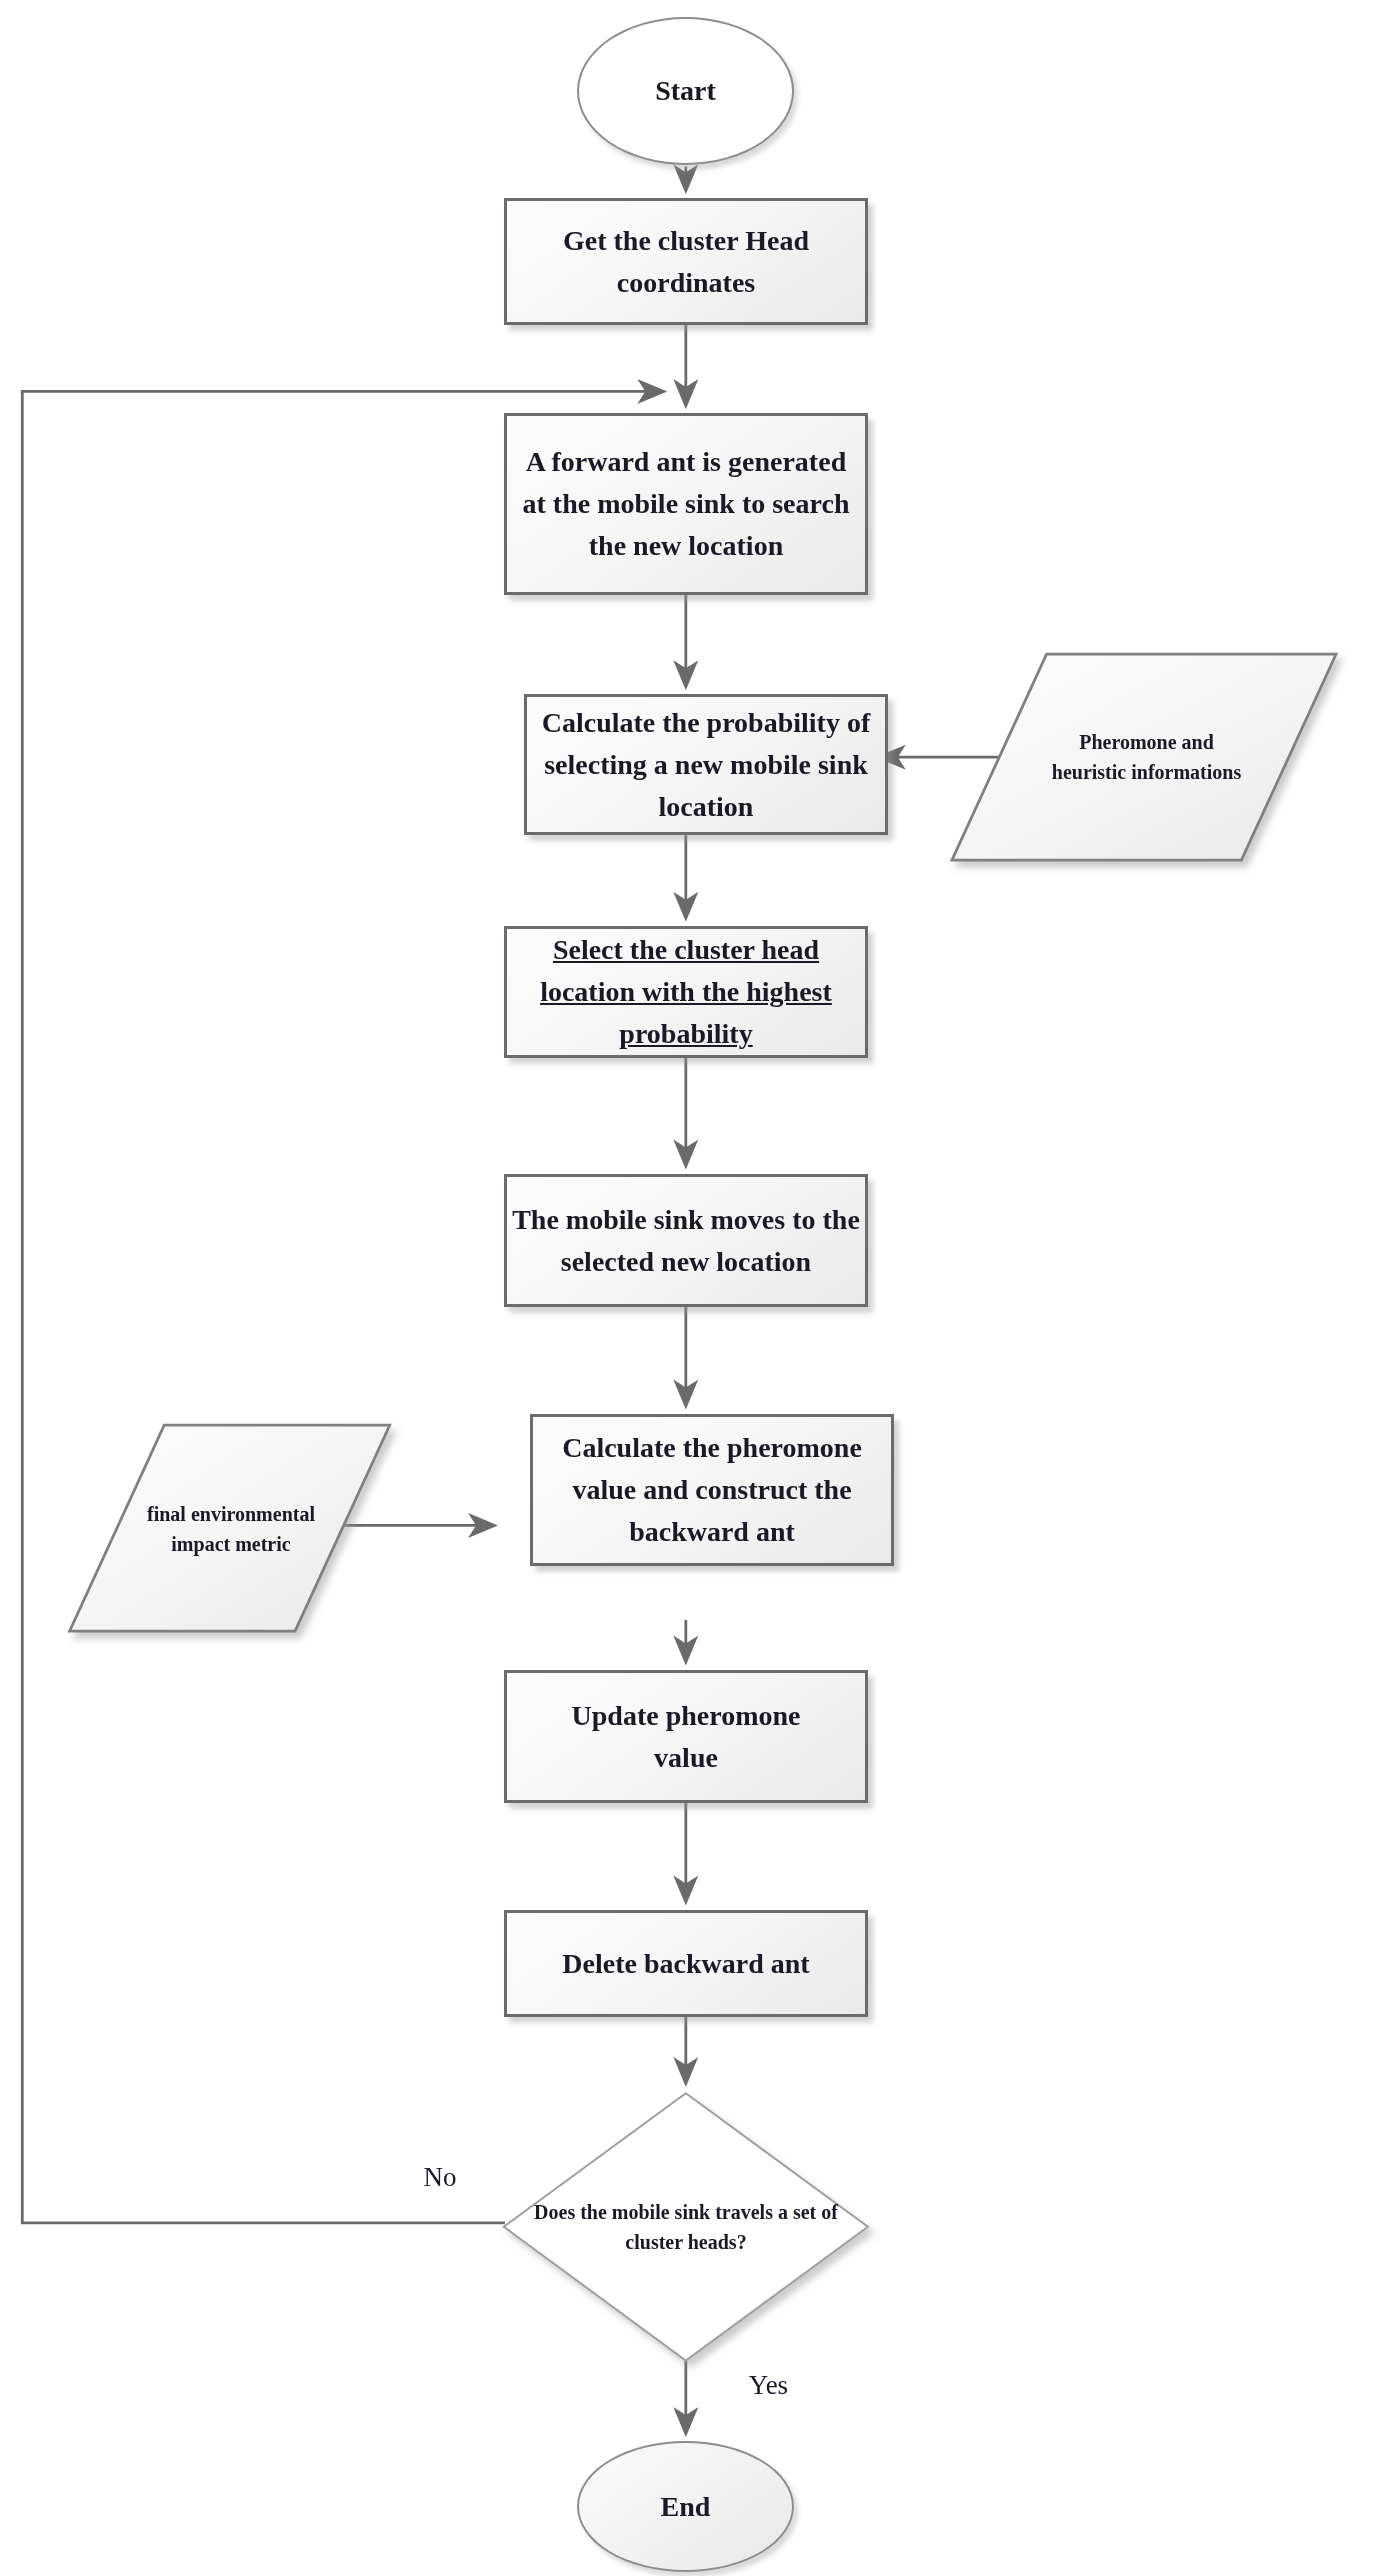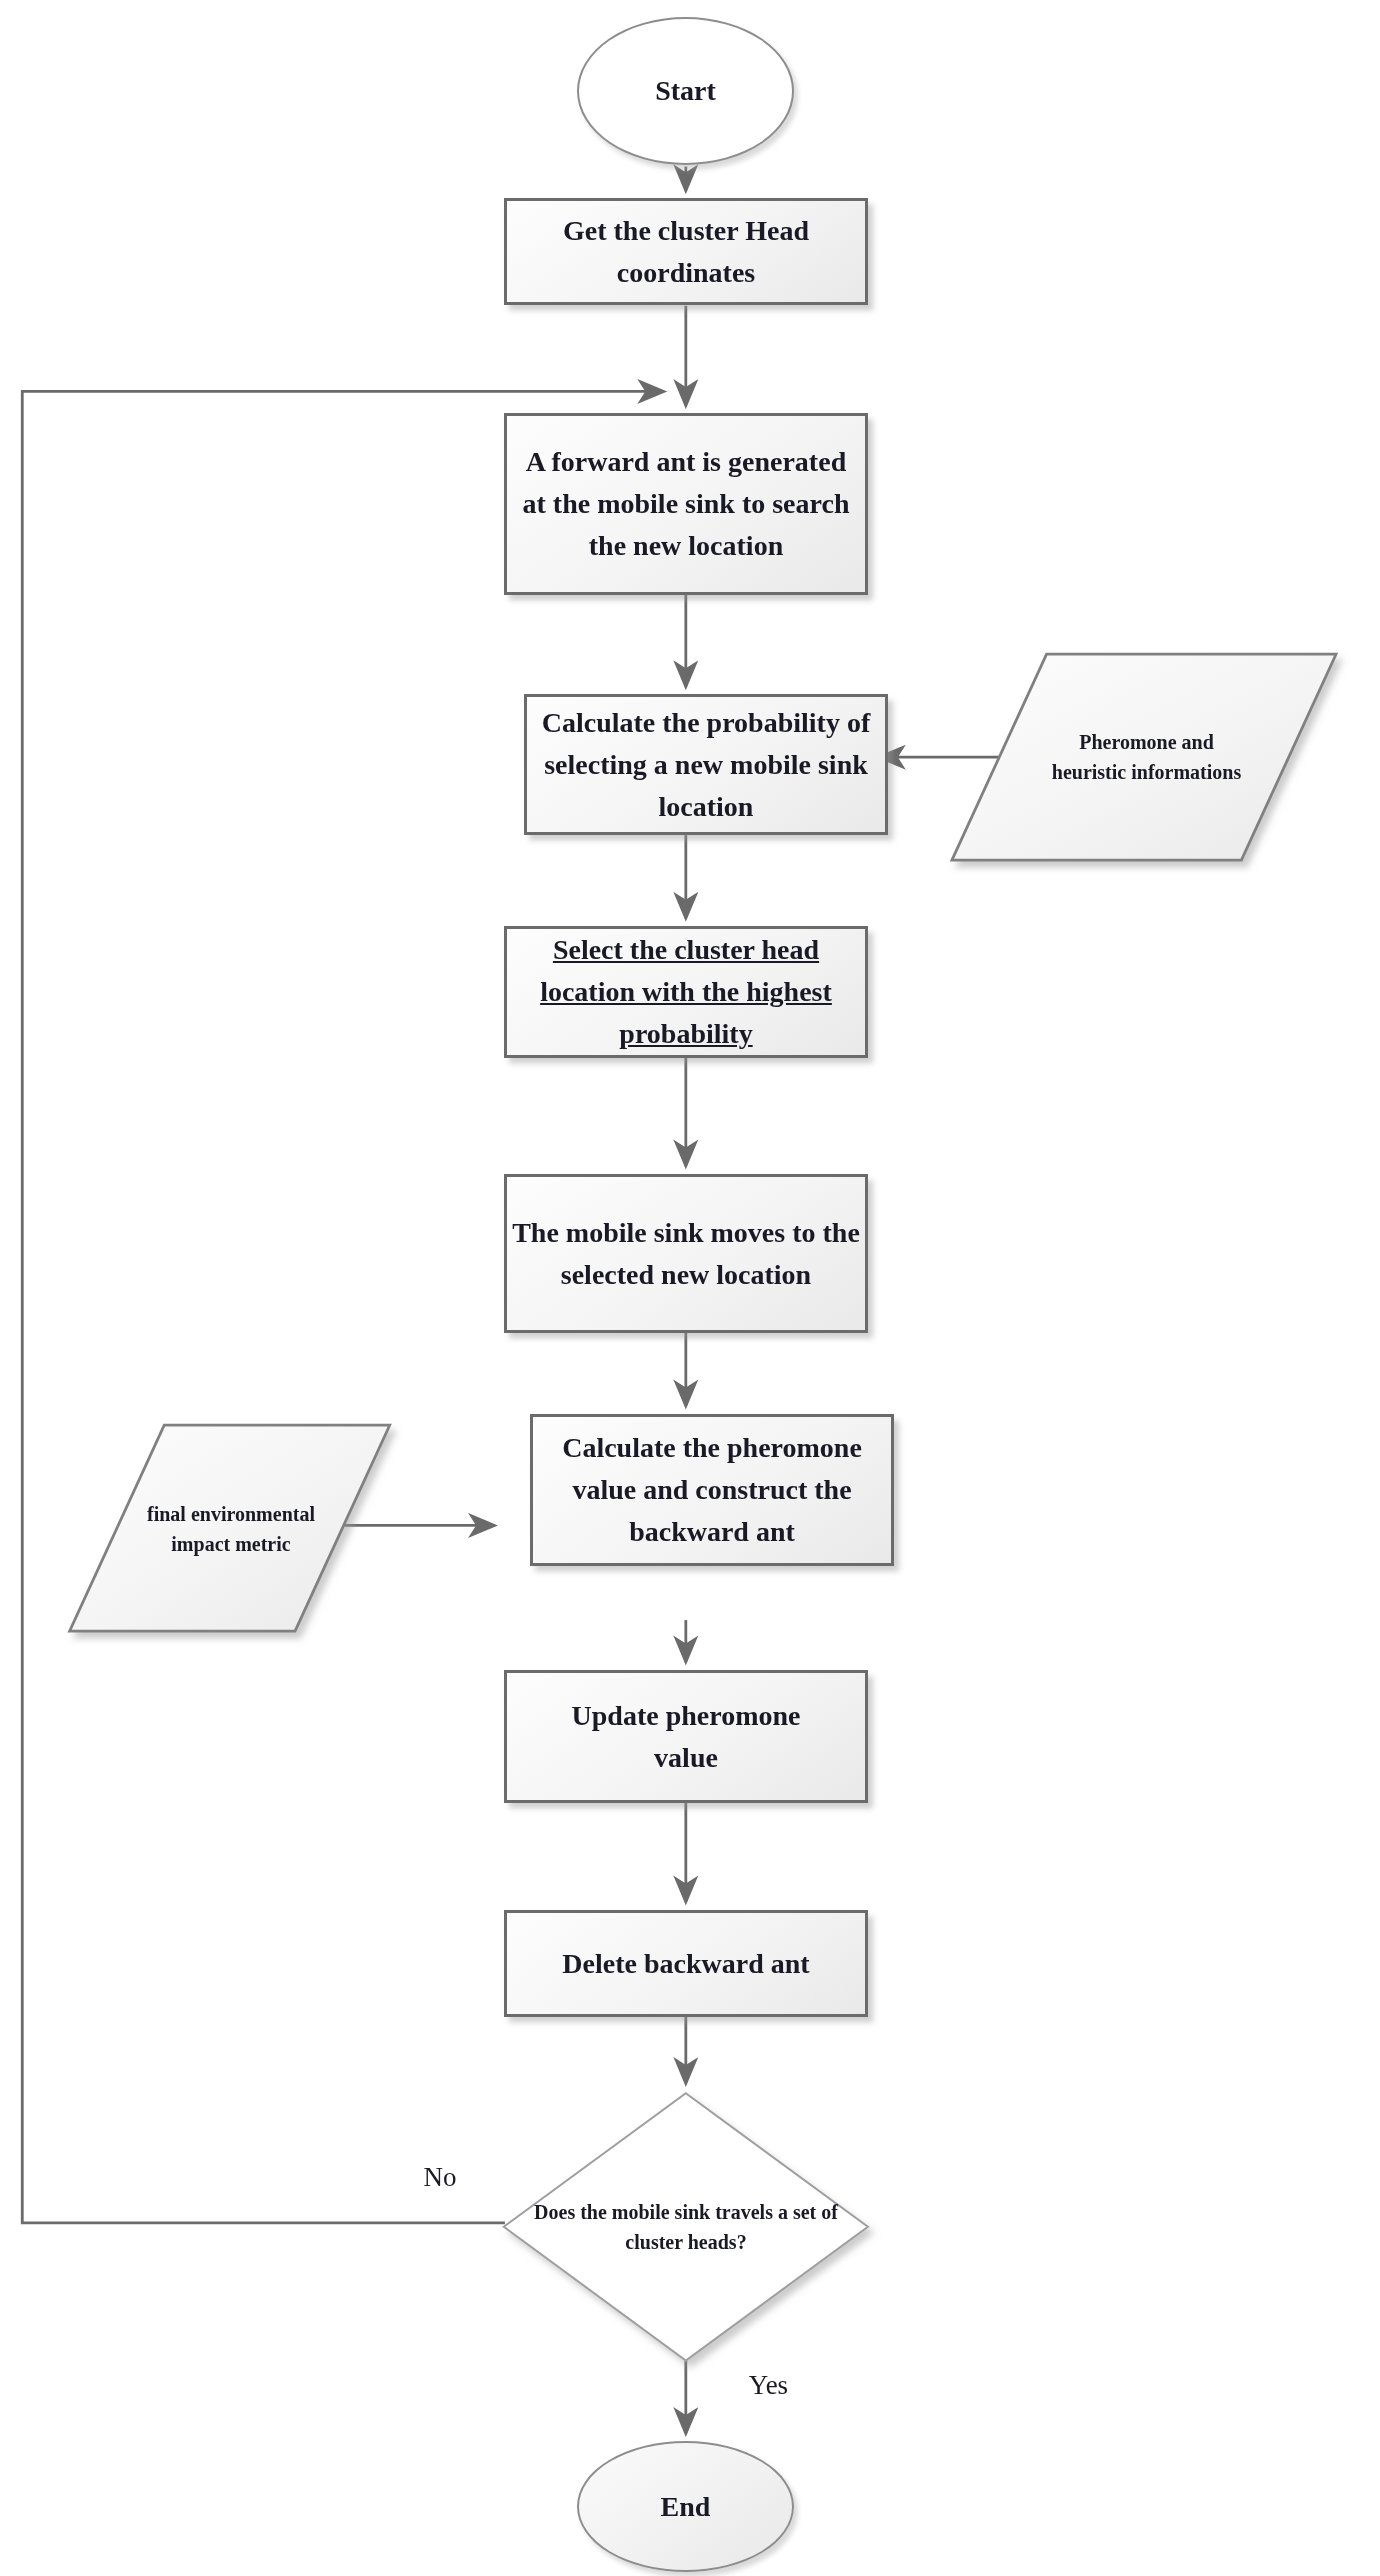--- a/index.html
+++ b/index.html
@@ -65,25 +65,25 @@
     justify-content: center;
     text-align: center;
     color: #1a1a26;
     font-weight: bold;
     font-size: 20px;
     line-height: 1.5;
   }
   .inner { display: inline-block; }
   
   #n-start   { left: 577px; top: 16.7px;   width: 217px; height: 148px; }
-  #n-box1    { left: 504px;  top: 198px;  width: 364px; height: 107px; }
+  #n-box1    { left: 504px;  top: 198px;  width: 364px; height: 127px; }
   #n-box2    { left: 504px;  top: 413px;  width: 364px; height: 182px; }
   #n-box3    { left: 524px;  top: 694px; width: 364px; height: 141px; }
   #n-box4    { left: 504px;  top: 926px; width: 364px; height: 132px; text-decoration: underline; }
-  #n-box5    { left: 504px;  top: 1174px; width: 364px; height: 159px; }
+  #n-box5    { left: 504px;  top: 1174px; width: 364px; height: 133px; }
   #n-box6    { left: 530px;  top: 1414px; width: 364px; height: 152px; }
   #n-box7    { left: 504px;  top: 1670px; width: 364px; height: 133px; }
   #n-box8    { left: 504px;  top: 1910px; width: 364px; height: 107px; }
   #n-end     { left: 577px; top: 2441px; width: 217px; height: 131px; }
   #t-diamond { left: 533px;  top: 2146px; width: 306px; height: 161px; }
   #t-para-right { left: 1038px; top: 676px; width: 217px; height: 161px; }
   #t-para-left  { left: 131px;  top: 1448px; width: 200px; height: 161px; }
   #lbl-no  { left: 390px;  top: 2155px; width: 100px; height: 45px; }
   #lbl-yes { left: 713px; top: 2363px; width: 111px; height: 45px; }
   .w580 { max-width: 323px; }

